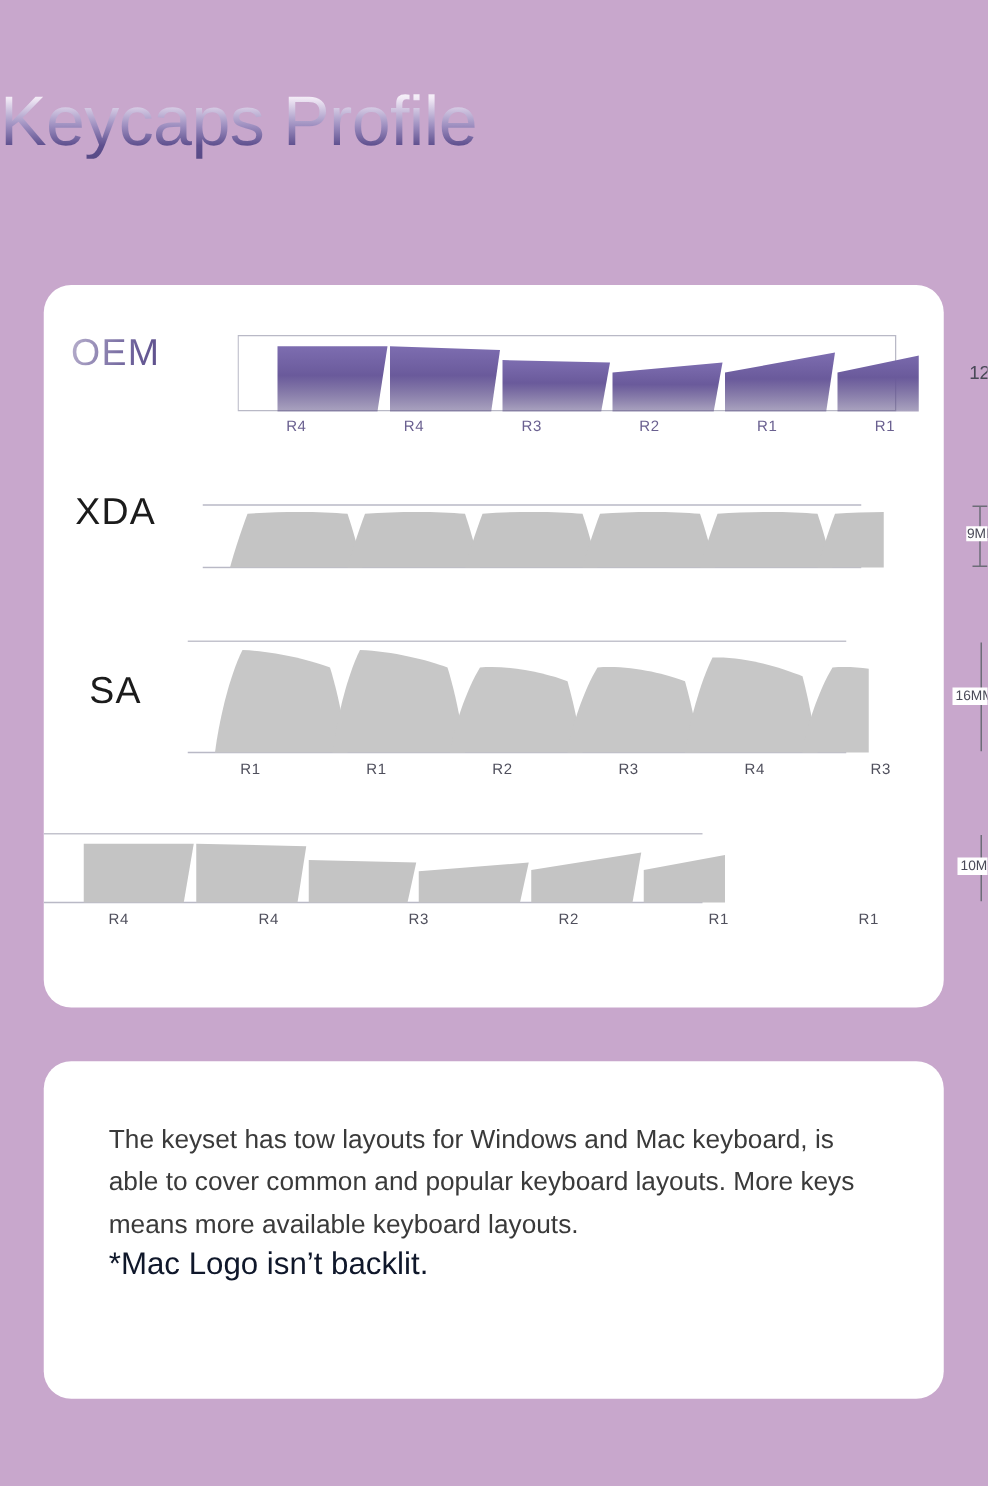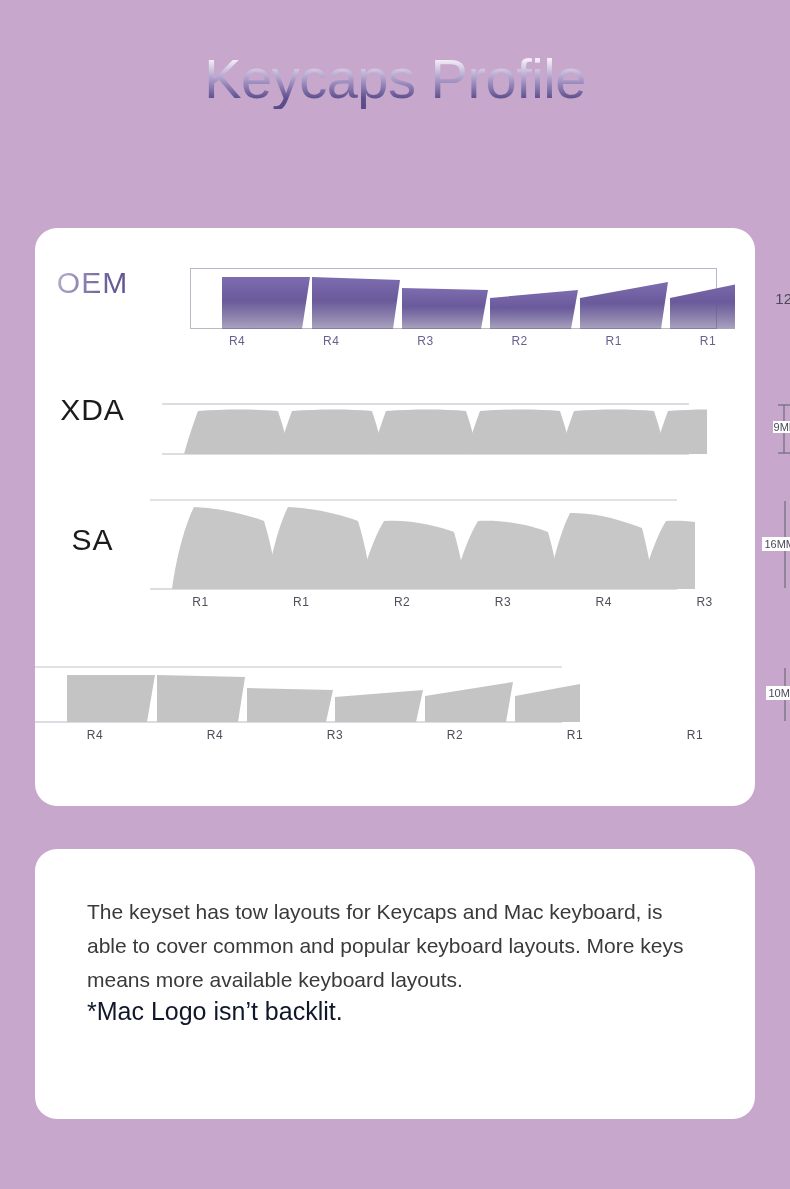--- a/index.html
+++ b/index.html
@@ -9,22 +9,22 @@
   }
   body {
     background: #c8a7cc;
     font-family: "Liberation Sans", sans-serif;
     position: relative;
     overflow: hidden;
   }
 
   
   .header {
-    padding-top: 50px;
-    text-align: center;
+    padding-top: 68px;
+    text-align: left;
   }
   .main-title {
     font-size: 56px;
     font-weight: 400;
     letter-spacing: -0.5px;
     line-height: 1.05;
     background: linear-gradient(to bottom, #ffffff 0%, #f2eaf6 18%, #9e8fc0 55%, #5e4f8e 82%, #574a86 100%);
     -webkit-background-clip: text;
     background-clip: text;
     color: transparent;
@@ -58,21 +58,21 @@
   }
   .prow {
     position: absolute;
     left: 0;
     width: 100%;
     display: flex;
     align-items: flex-start;
   }
   #row-oem    { top: 40px;  height: 122px; gap: 40px; }
   #row-xda    { top: 167px; height: 96px; gap: 12px; }
-  #row-sa     { top: 271px; height: 138px; }
+  #row-sa     { top: 284px; height: 138px; }
   #row-cherry { top: 432px; height: 116px; }
 
   .row-label {
     width: 115px;
     flex: 0 0 115px;
     text-align: center;
     color: #1b1b1b;
     line-height: 1;
   }
   .row-label .primary { font-size: 30px; font-weight: 400; letter-spacing: 1px; }
@@ -263,16 +263,16 @@
           <span>R1</span>
         </div>
       </div>
     </div>
 
   </div>
 </div>
 
 <div class="card" id="note-card">
   <div class="note-body">
-    <p class="note-para">The keyset has tow layouts for Keycaps and Mac keyboard, is able to cover common and popular keyboard layouts. More keys means more available keyboard layouts.</p>
+    <p class="note-para">The keyset has tow layouts for Windows and Mac keyboard, is able to cover common and popular keyboard layouts. More keys means more available keyboard layouts.</p>
     <p class="note-foot">*Mac Logo isn’t backlit.</p>
   </div>
 </div>
 
 </body></html>

